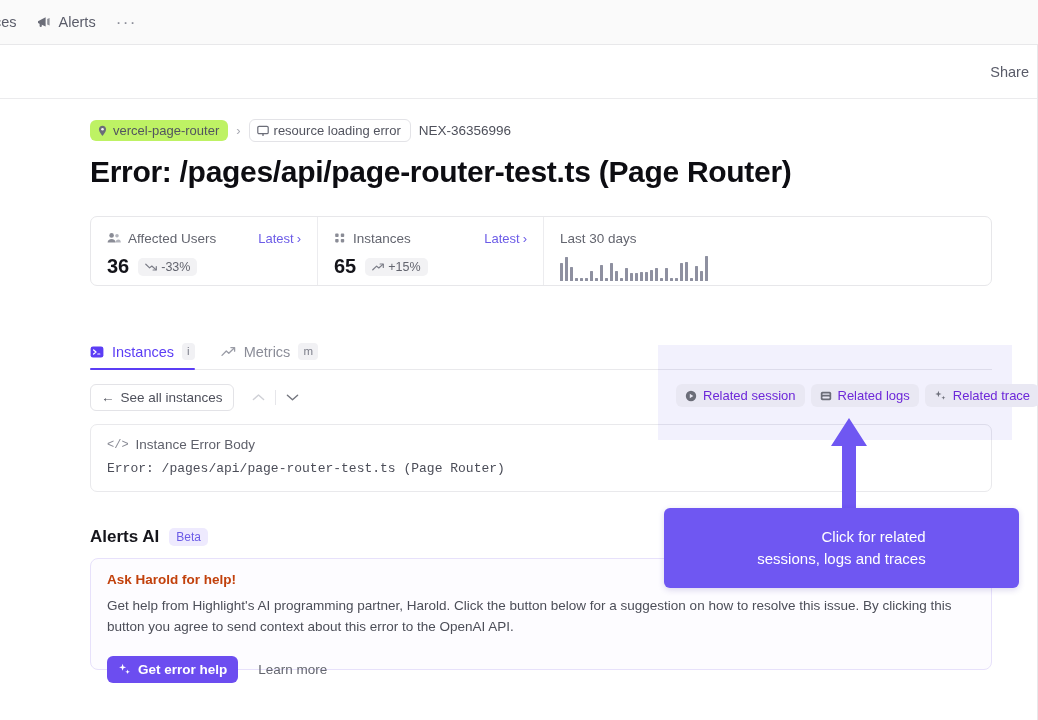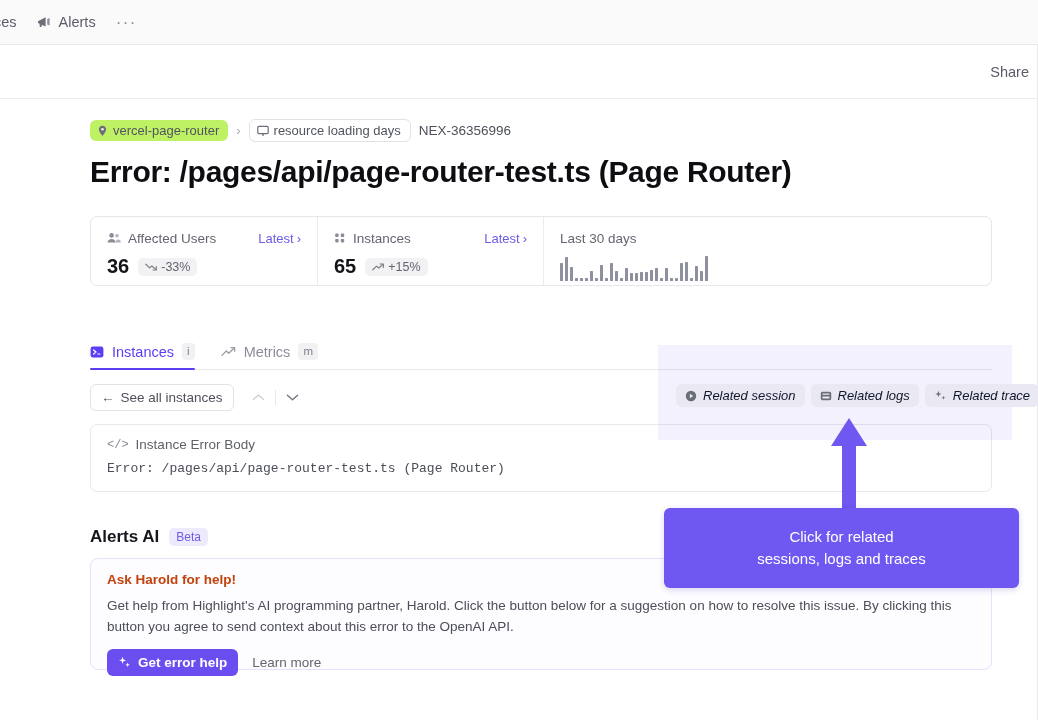--- a/index.html
+++ b/index.html
@@ -115,46 +115,46 @@
   
   .harold-head { margin: 35px 0 0 90px; display: flex; align-items: center; gap: 10px; }
   .harold-title { font-size: 17px; font-weight: bold; color: #16161c; }
   .badge-beta { background: #eeeafe; color: #6c5ce7; font-size: 12px; border-radius: 5px; padding: 2px 7px; }
   .harold-card {
     margin: 11px 0 0 90px; width: 902px; height: 112px;
     border: 1px solid #e7e1fb; border-radius: 8px; background: #fdfcff; padding: 13px 16px;
   }
   .harold-ask { font-size: 13.5px; font-weight: bold; color: #c2410c; }
   .harold-text { margin-top: 9px; font-size: 13.5px; color: #4c4e58; line-height: 1.55; width: 860px; }
-  .harold-actions { margin-top: 11px; display: flex; align-items: center; gap: 14px; }
+  .harold-actions { margin-top: 18px; display: flex; align-items: center; gap: 20px; }
   .btn-primary {
     display: inline-flex; align-items: center; gap: 7px;
     background: #6c4df0; color: #fff; font-size: 13.5px; font-weight: bold;
     border: none; border-radius: 6px; padding: 6px 11px; cursor: pointer;
   }
   .link-muted { font-size: 13.5px; color: #64666f; cursor: pointer; }
 
   
   .highlight-box {
     position: absolute; left: 658px; top: 345px; width: 354px; height: 95px;
     background: rgba(108,92,231,0.085); pointer-events: none;
   }
   .related-row {
     position: absolute; left: 676px; top: 384px; display: flex; align-items: center; gap: 6px;
   }
   .rel-btn {
     display: inline-flex; align-items: center; gap: 6px;
     background: #e9e8f3; border-radius: 6px; padding: 4px 9px;
-    font-size: 13px; color: #0f172a; cursor: pointer; white-space: nowrap; font-style: italic;
+    font-size: 13px; color: #6d28d9; cursor: pointer; white-space: nowrap;
   }
   .arrow-wrap { position: absolute; left: 820px; top: 416px; width: 58px; height: 96px; }
   .callout {
     position: absolute; left: 664px; top: 508px; width: 355px; height: 80px;
     background: #6f57f2; border-radius: 6px;
-    display: flex; align-items: center; justify-content: center; text-align: center;
+    display: flex; align-items: center; justify-content: center; text-align: right;
     color: #fff; font-size: 15px; line-height: 1.45;
     box-shadow: 0 2px 6px rgba(60,40,160,0.18);
   }
 
   .scroll-track { position: absolute; right: 0; top: 45px; width: 1px; height: 675px; background: #e8e8ea; }
   svg { display: block; }
 </style>
 </head>
 <body>
 
@@ -197,21 +197,21 @@
         <span>vercel-page-router</span>
       </span>
       <span class="crumb-sep">›</span>
       <span class="crumb-pill outline">
         <span>
           <svg width="12" height="12" viewBox="0 0 12 12">
             <rect x="0.8" y="1.3" width="10.4" height="7.4" rx="1.3" fill="none" stroke="#6b6d78" stroke-width="1.2"></rect>
             <rect x="5.3" y="8.7" width="1.4" height="2.2" fill="#6b6d78"></rect>
           </svg>
         </span>
-        <span>resource loading days</span>
+        <span>resource loading error</span>
       </span>
       <span class="crumb-plain">NEX-36356996</span>
     </div>
 
     <div class="page-title">Error: /pages/api/page-router-test.ts (Page Router)</div>
 
     <div class="stats">
 
       <div class="stat stat-w1">
         <div class="stat-head">

